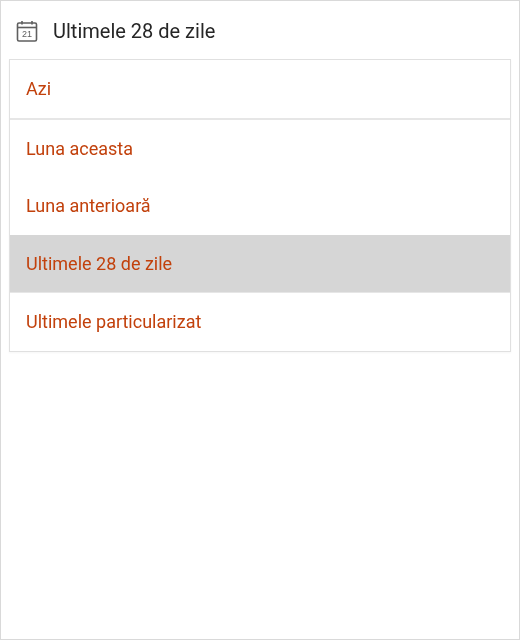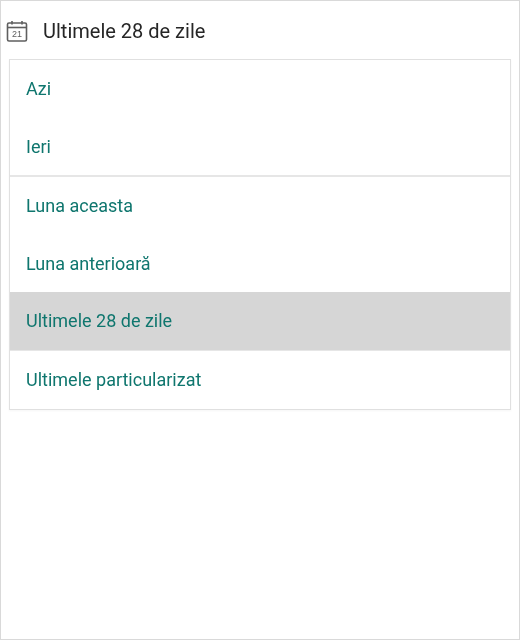--- a/index.html
+++ b/index.html
@@ -16,21 +16,21 @@
     }
     .container {
       width: 100%;
       height: 100%;
       border: 1px solid #d9d9d9;
       background: #ffffff;
     }
     .header {
       display: flex;
       align-items: center;
-      padding: 18px 18px 16px 4px;
+      padding: 18px 18px 16px 14px;
       gap: 14px;
     }
     .calendar-icon {
       width: 24px;
       height: 24px;
       position: relative;
       flex-shrink: 0;
     }
     .calendar-icon svg {
       width: 100%;
@@ -49,21 +49,21 @@
     }
     .group {
       border-bottom: 1px solid #e6e6e6;
     }
     .group:last-child {
       border-bottom: none;
     }
     .item {
       padding: 18px 16px;
       font-size: 18px;
-      color: #0f766e;
+      color: #c2410c;
       font-weight: 400;
       cursor: pointer;
       line-height: 1.2;
     }
     .item.selected {
       background: #d6d6d6;
     }
   </style>
 </head>
 <body>
@@ -78,21 +78,20 @@
         <line x1="17" y1="2" x2="17" y2="5.5"></line>
         <text x="12" y="18" font-size="9" font-family="Segoe UI, Arial" fill="#5f5f5f" stroke="none" text-anchor="middle">21</text>
       </svg>
     </span>
     <span class="header-label">Ultimele 28 de zile</span>
   </div>
 
   <div class="dropdown">
     <div class="group">
       <div class="item">Azi</div>
-      <div class="item">Ieri</div>
     </div>
     <div class="group">
     </div>
     <div class="group">
       <div class="item">Luna aceasta</div>
       <div class="item">Luna anterioară</div>
       <div class="item selected">Ultimele 28 de zile</div>
     </div>
     <div class="group">
       <div class="item">Ultimele particularizat</div>

